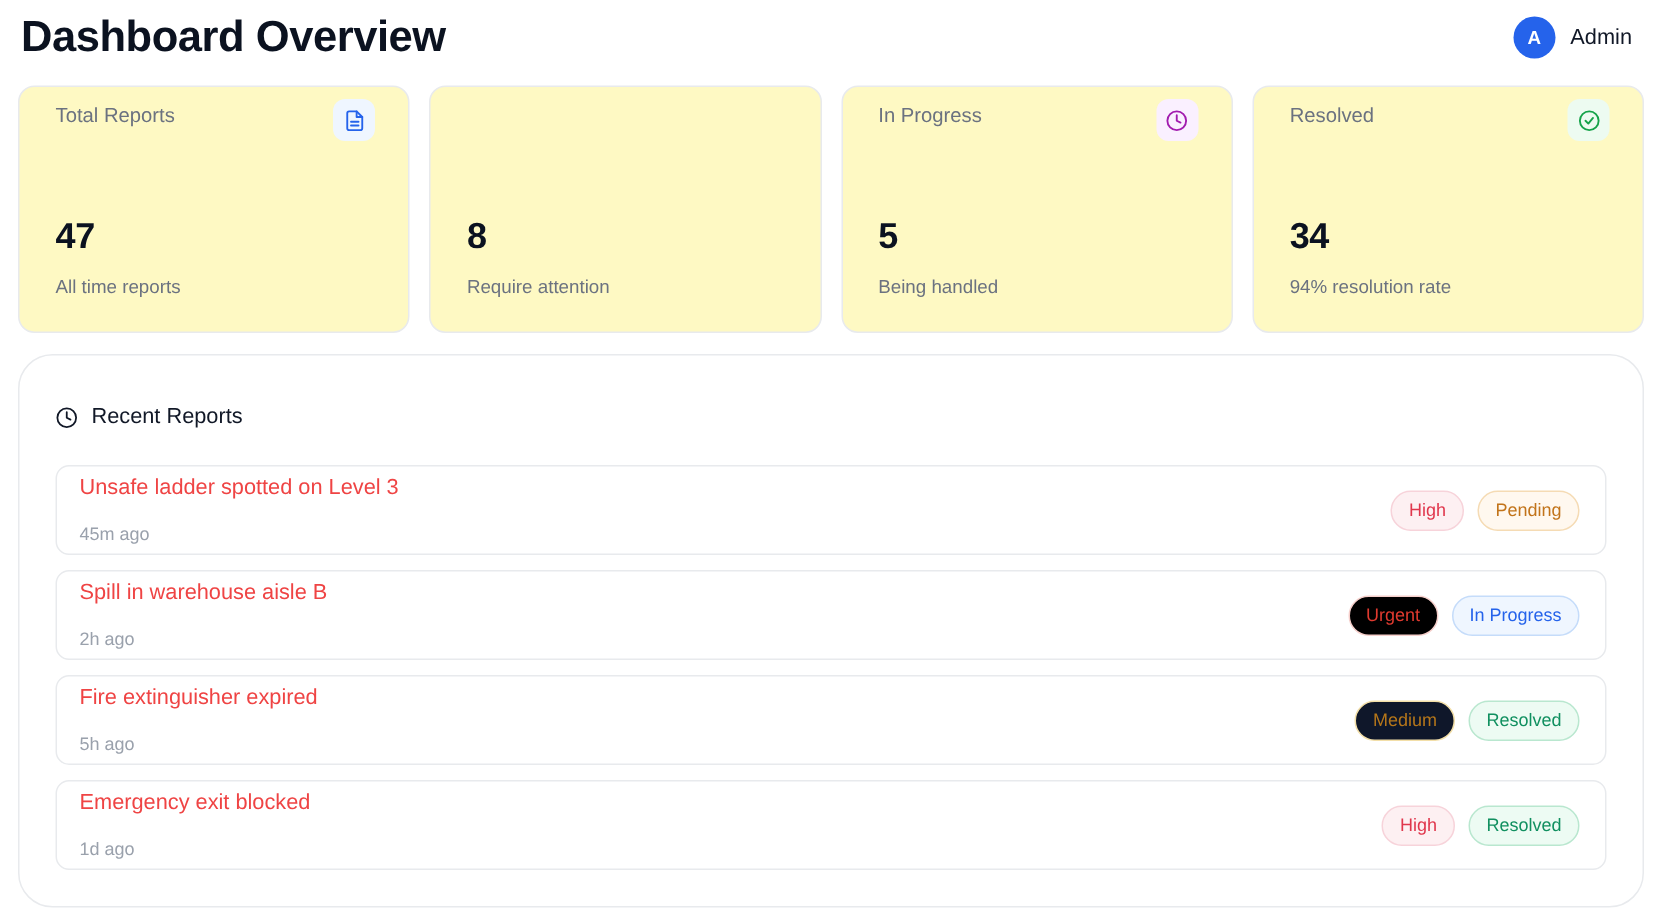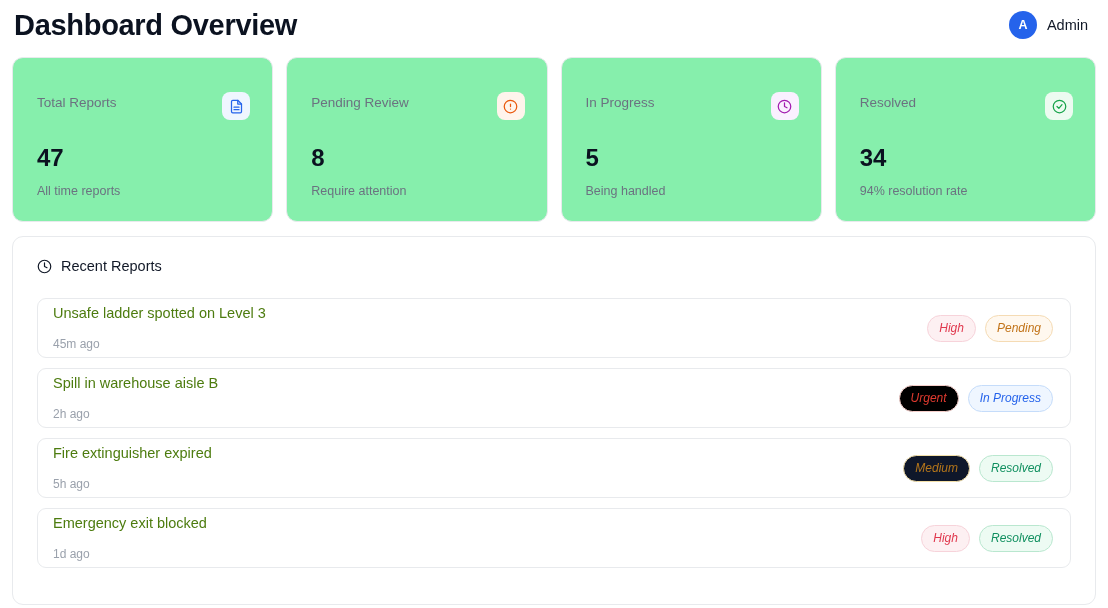--- a/index.html
+++ b/index.html
@@ -70,24 +70,24 @@
   
   .stats-row {
     display: flex;
     gap: 13px;
     margin-top: 7px;
   }
 
   .stat-card {
     flex: 1 1 0;
     height: 165px;
-    background: #86efac;
+    background: #fef9c3;
     border: 1px solid #e8eaed;
     border-radius: 11px;
-    padding: 34px 22px 0 24px;
+    padding: 8px 22px 0 24px;
     position: relative;
   }
 
   .stat-top {
     display: flex;
     align-items: flex-start;
     justify-content: space-between;
   }
 
   .stat-label {
@@ -131,24 +131,24 @@
     font-size: 12.5px;
     color: #6b7280;
     line-height: 1.2;
   }
 
   
   .panel {
     margin-top: 14px;
     background: #ffffff;
     border: 1px solid #e8eaed;
-    border-radius: 11px;
+    border-radius: 23px;
     height: 369px;
     overflow: hidden;
-    padding: 0 13px;
+    padding: 12px 13px;
   }
 
   .panel-head {
     display: flex;
     align-items: center;
     gap: 9px;
     padding: 22px 11px 12px 11px;
   }
 
   .panel-title {
@@ -172,21 +172,21 @@
     height: 60px;
     padding: 0 17px 0 15px;
     display: flex;
     align-items: center;
     justify-content: space-between;
     background: #ffffff;
   }
 
   .report-title {
     font-size: 14.5px;
-    color: #4d7c0f;
+    color: #ef4444;
     line-height: 1.25;
   }
 
   .report-time {
     font-size: 12px;
     color: #9aa1ac;
     line-height: 1.25;
     margin-top: 14px;
   }
 
@@ -197,21 +197,20 @@
     flex: none;
   }
 
   .badge {
     font-size: 12px;
     line-height: 1;
     padding: 6px 11px 7px 11px;
     border-radius: 999px;
     border: 1px solid transparent;
     white-space: nowrap;
-    font-style: italic;
   }
 
   .badge-high      { background: #fdf0f2; border-color: #f7d3da; color: #e0374d; }
   .badge-urgent    { background: #000000; border-color: #f6cfcb; color: #e03a2f; }
   .badge-medium    { background: #0f172a; border-color: #f3dfa8; color: #b5761a; }
   .badge-pending   { background: #fff8ef; border-color: #f5dbb4; color: #c2741a; }
   .badge-inprogress{ background: #eff6ff; border-color: #c5dcfa; color: #2563eb; }
   .badge-resolved  { background: #edfbf3; border-color: #b9e7cf; color: #119060; }
 </style>
 </head>
@@ -239,30 +238,20 @@
             <line x1="8" y1="13" x2="16" y2="13"></line>
             <line x1="8" y1="17" x2="16" y2="17"></line>
           </svg>
         </div>
       </div>
       <div class="stat-value">47</div>
       <div class="stat-sub">All time reports</div>
     </div>
 
     <div class="stat-card">
-      <div class="stat-top">
-        <div class="stat-label">Pending Review</div>
-        <div class="stat-icon icon-orange">
-          <svg width="15" height="15" viewBox="0 0 24 24" fill="none" stroke="#ea580c" stroke-width="2" stroke-linecap="round" stroke-linejoin="round">
-            <circle cx="12" cy="12" r="10"></circle>
-            <line x1="12" y1="8" x2="12" y2="12"></line>
-            <line x1="12" y1="16" x2="12.01" y2="16"></line>
-          </svg>
-        </div>
-      </div>
       <div class="stat-value">8</div>
       <div class="stat-sub">Require attention</div>
     </div>
 
     <div class="stat-card">
       <div class="stat-top">
         <div class="stat-label">In Progress</div>
         <div class="stat-icon icon-purple">
           <svg width="15" height="15" viewBox="0 0 24 24" fill="none" stroke="#a21caf" stroke-width="2" stroke-linecap="round" stroke-linejoin="round">
             <circle cx="12" cy="12" r="10"></circle>

